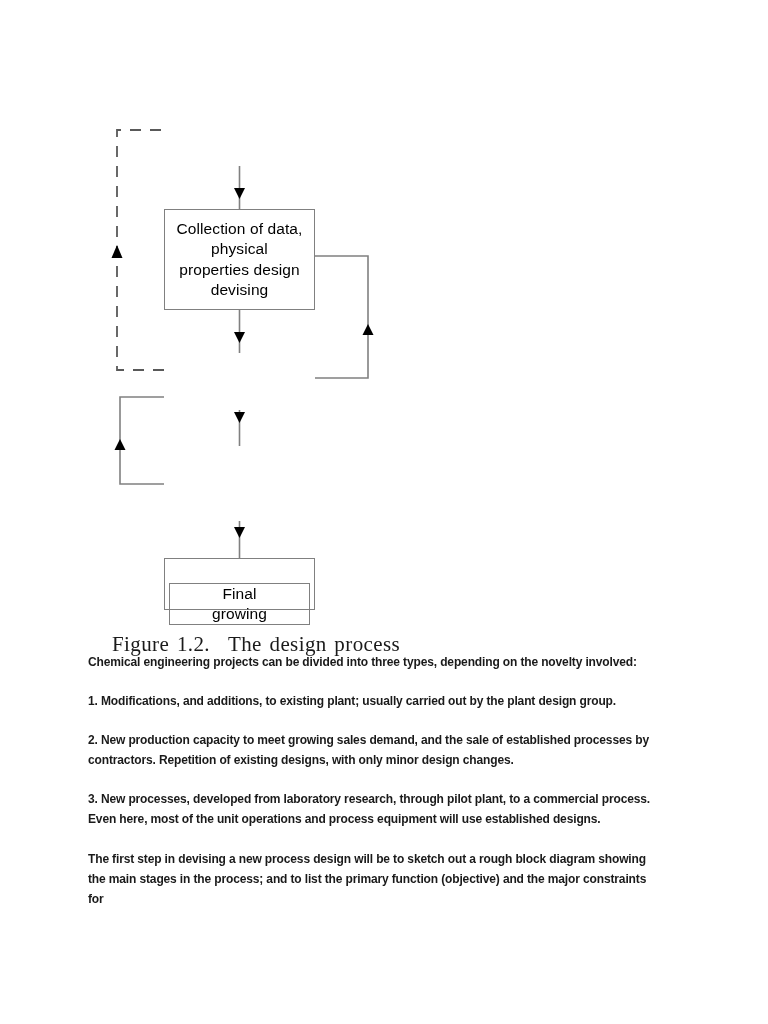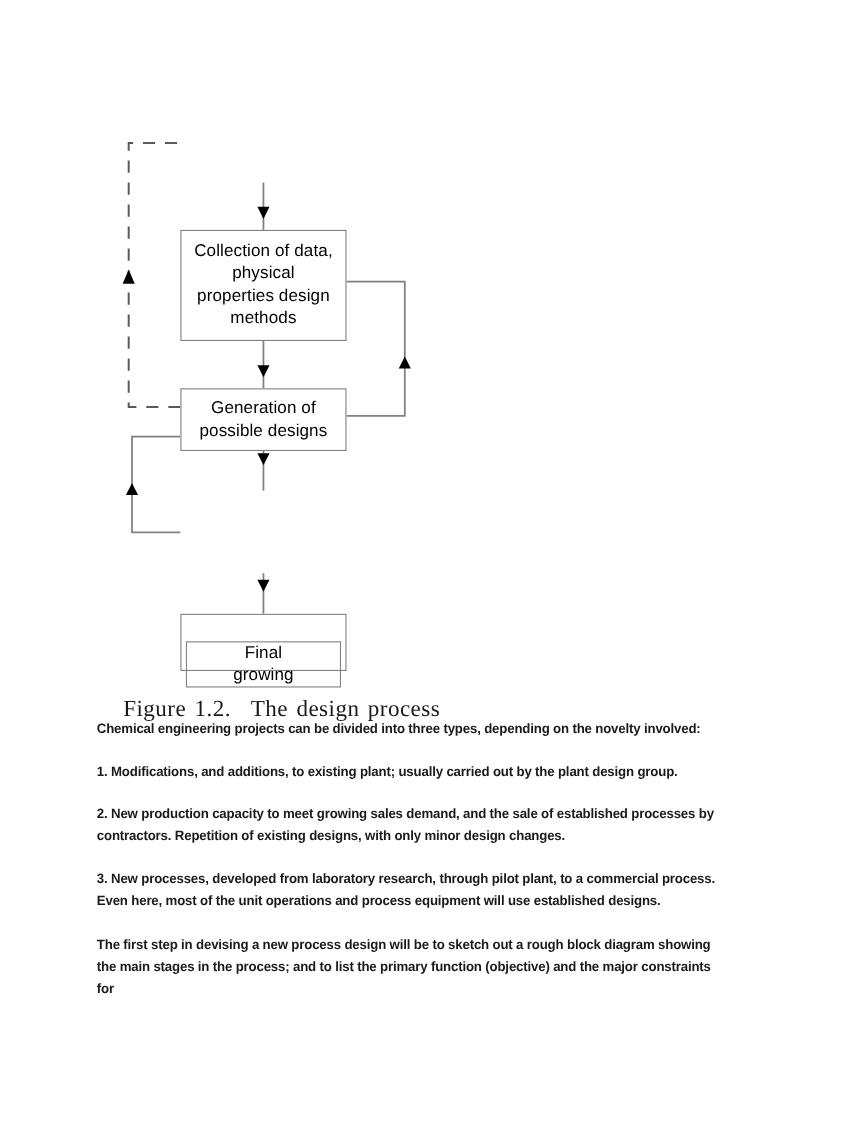--- a/index.html
+++ b/index.html
@@ -143,24 +143,22 @@
     <g>
       <path d="M164,370 L117,370 L117,130 L164,130" fill="none" stroke="#595959" stroke-width="1.8" stroke-dasharray="11 9"></path>
       <path d="M111.5,258 L122.5,258 L117,245 Z" fill="#000000"></path>
     </g>
   </svg>
 
 
   <div class="node-box" style="left:164px; top:209px; width:151px; height:101px;">Collection of data,
 physical
 properties design
-methods</div>
+devising</div>
 
-  <div class="node-box" style="left:164px; top:353px; width:151px; height:57px;">Generation of
-possible designs</div>
 
 
   <div class="node-box double" style="left:164px; top:558px; width:151px; height:52px;">
     <div class="inner">Final
 growing</div>
   </div>
 </div>
 
 <div id="figure-caption">
   <span class="cap-num">Figure 1.2.</span><span>The design process</span>

